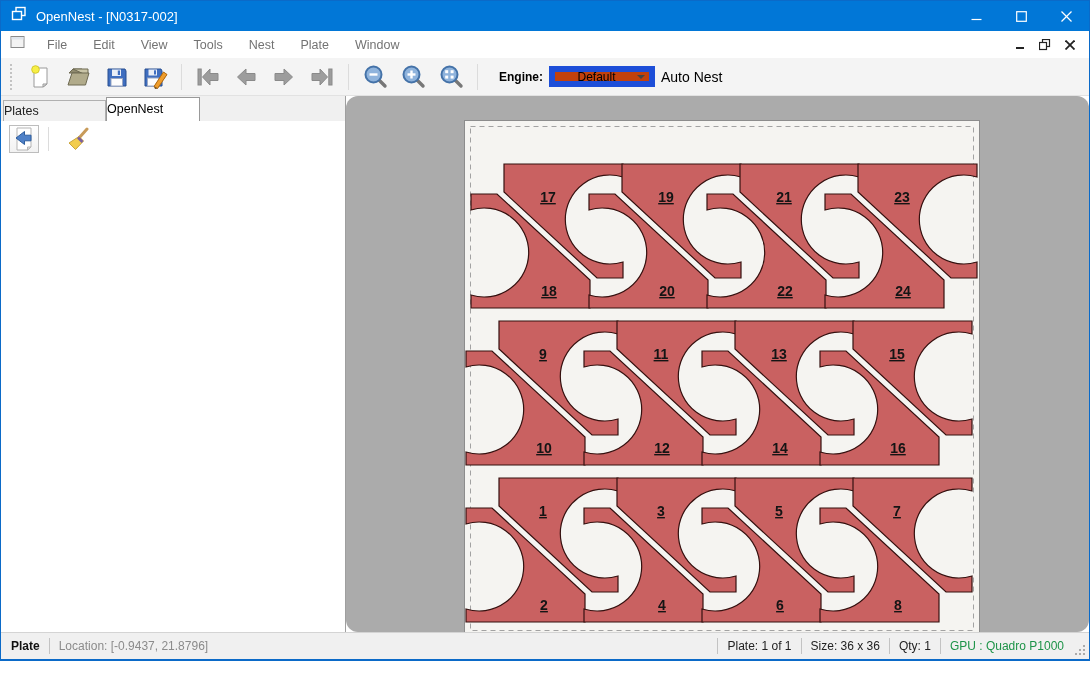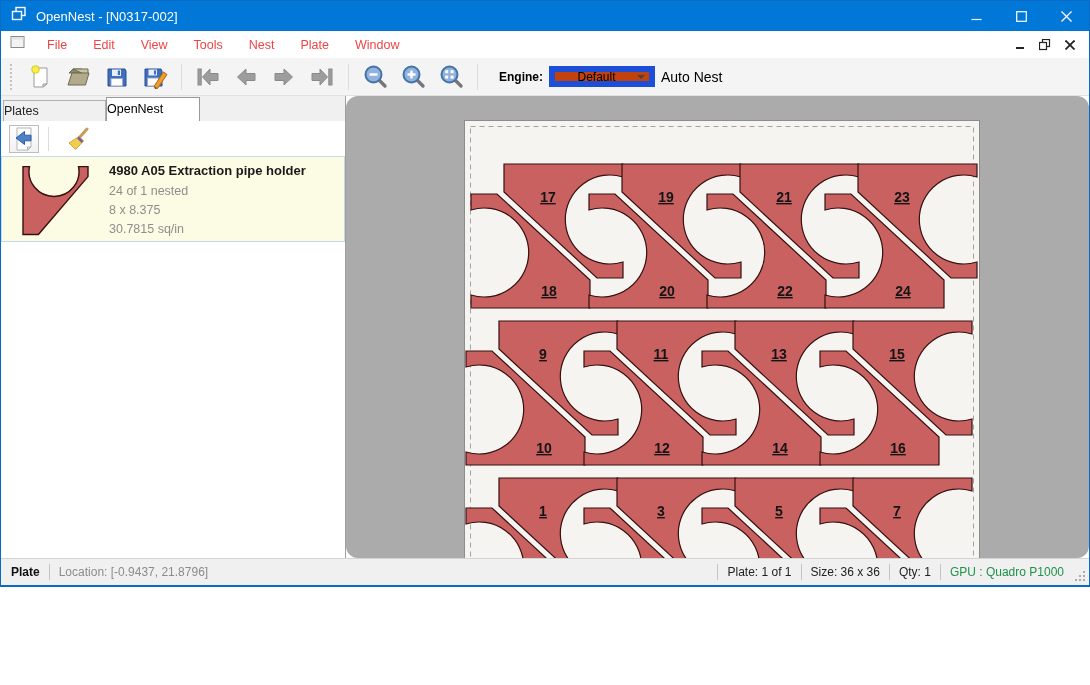--- a/index.html
+++ b/index.html
@@ -1,30 +1,30 @@
 <!DOCTYPE html>
 <html><head>
 <meta charset="utf-8">
 <style>
   * { box-sizing: border-box; margin: 0; padding: 0; }
   html,body { width:1090px; height:685px; overflow:hidden; }
   body { font-family:"Liberation Sans", sans-serif; }
-  #window { width:1090px; height:587px; display:flex; flex-direction:column;
+  #window { width:1090px; height:661px; display:flex; flex-direction:column;
             border:1px solid #0b6ac8; border-bottom:2px solid #0b6ac8; background:#fff; }
 
   
   .titlebar { height:30px; background:#0177d7; display:flex; align-items:center; flex:0 0 30px; }
   .titlebar .appicon { margin-left:10px; }
   .titlebar .title { color:#fff; font-size:13px; margin-left:9px; flex:1; }
   .tb-btn { width:45px; height:30px; display:flex; align-items:center; justify-content:center; }
 
   
   .menubar { height:27px; background:#fff; display:flex; align-items:center; flex:0 0 27px; }
   .menubar .mdiicon { margin:0 8px 0 9px; }
-  .menu-item { font-size:12.5px; color:#ef4444; padding:5px 13px; }
+  .menu-item { font-size:12.5px; color:#737373; padding:5px 13px; }
   .menubar .spacer { flex:1; }
   .mdi-btn { width:22px; height:20px; display:flex; align-items:center; justify-content:center; margin-right:3px; }
 
   
   .toolbar { height:38px; background:#f4f4f4; border-bottom:1px solid #e2e2e2; display:flex; align-items:center; flex:0 0 38px; }
   .grip { width:4px; height:26px; border-left:2px dotted #c3c3c3; margin:0 8px 0 9px; }
   .tool-btn { width:32px; height:30px; display:flex; align-items:center; justify-content:center; margin:0 3px; }
   .tool-sep { width:1px; height:26px; background:#dcdcdc; margin:0 7px; }
   .engine-label { font-size:12px; font-weight:bold; margin:0 6px 0 14px; }
   .combo { width:106px; height:21px; border:6px solid #1d4ed8; background:#c2410c; display:flex; align-items:center;text-align:center; }
@@ -247,33 +247,20 @@
               <polygon points="18,8.2 11.5,8.2 11.5,4.5 3,11 11.5,17.5 11.5,13.8 18,13.8" fill="#4f81c8" stroke="#2d5d9e"></polygon>
             </svg>
         </div>
         <div class="p-sep"></div>
         <div class="p-btn">
           <svg width="24" height="24" viewBox="0 0 24 24">
               <line x1="21" y1="2" x2="13" y2="11" stroke="#c89b5a" stroke-width="3" stroke-linecap="round"></line>
               <polygon points="13,9.5 17.5,14 9.5,22.5 3,16" fill="#f2cd4e" stroke="#caa53a"></polygon>
               <line x1="12" y1="10.5" x2="16.5" y2="15" stroke="#7a5fa0" stroke-width="2.6"></line>
             </svg>
-        </div>
-      </div>
-      <div class="card">
-        <span class="thumb">
-          <svg width="68" height="70" viewBox="0 0 67 70">
-              <path d="M0.5 0.5 L7 0.5 A25 25 0 1 0 56 0.5 L65.5 0.5 L65.5 10.6 L15.9 68.5 L0.5 68.5 Z" fill="#c96161" stroke="#35100f" stroke-width="1.4"></path>
-            </svg>
-        </span>
-        <div class="info">
-          <div class="t">4980 A05 Extraction pipe holder</div>
-          <div class="g">24 of 1 nested</div>
-          <div class="g">8 x 8.375</div>
-          <div class="g">30.7815 sq/in</div>
         </div>
       </div>
       <div class="panel-rest"></div>
     </div>
 
     <div class="canvas">
       <svg class="plate-svg" width="516" height="517" viewBox="0 0 516 517">
         <rect x="0.5" y="0.5" width="515" height="516" fill="#f5f4f1" stroke="#8c8c8c"></rect>
         <rect x="6.5" y="6.5" width="503" height="504" fill="none" stroke="#a2a2a2" stroke-dasharray="5 4"></rect>
         <g id="parts-layer">

